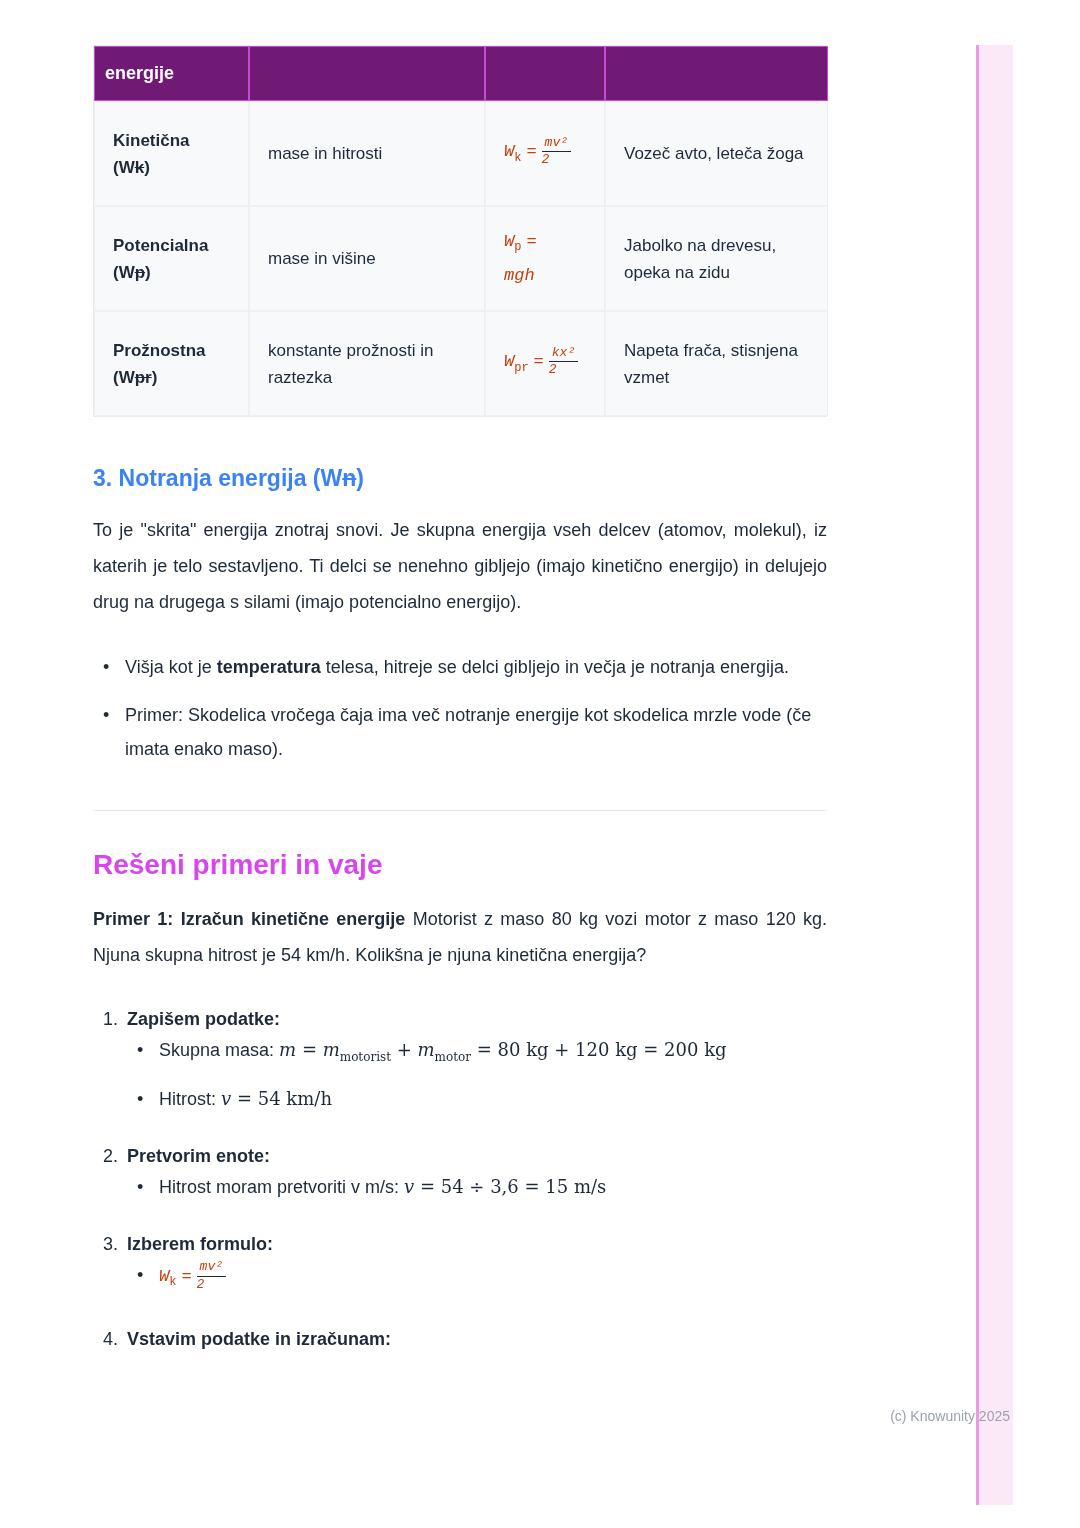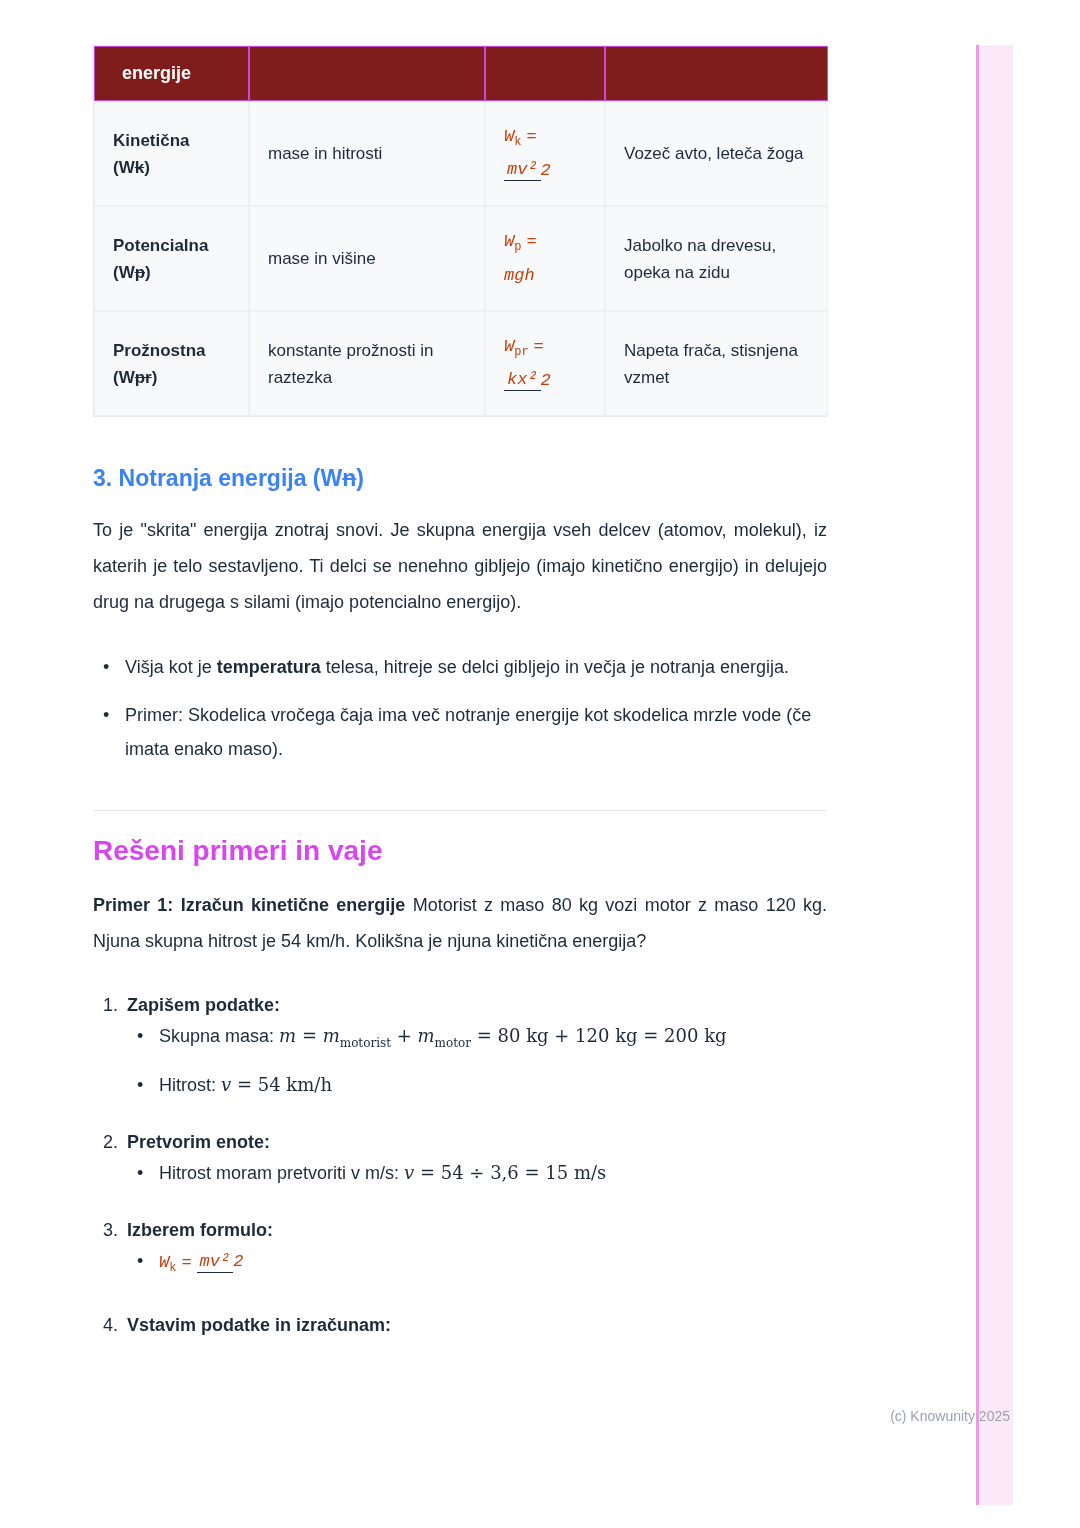--- a/index.html
+++ b/index.html
@@ -23,59 +23,59 @@
   
   .energy-table {
     display:grid;
     grid-template-columns:155px 236px 120px 223px;
     grid-template-rows:55px 105px 105px 105px;
     border:1px solid #e7eaee;
     background:#ffffff;
   }
   .energy-table .cell { border:1px solid #eef1f4; }
   .th {
-    background:#7f1d1d;
+    background:#701a75;
     color:#ffffff;
     font-weight:bold;
     font-size:18px;
     display:flex; align-items:center;
-    padding:0 27px;
+    padding:0 10px;
     border:1px solid #c94ad6;
   }
   .td {
     background:#f8f9fb;
     font-size:17px;
     line-height:27px;
     display:flex; flex-direction:column; justify-content:center;
     padding:14px 18px;
   }
   .td.name { font-weight:bold; font-size:17px; }
   .strike { text-decoration:line-through; }
 
   
   .math { font-family:Liberation Mono, monospace; font-style:italic; font-size:17px; color:#c2410c; }
   .math .meq { font-style:normal; padding:0 5px; }
   .math sub { font-style:normal; font-size:12px; }
   .frac {
-    display:inline-flex; align-items:center;
-    vertical-align:middle; line-height:1.25; font-size:17px;
+    display:inline-flex; flex-direction:column; align-items:flex-start;
+    vertical-align:middle; line-height:1.25; font-size:13px;
   }
   .frac .fnum { border-bottom:1px solid #1e2a3a; padding:0 3px; }
   .imath { font-family:"DejaVu Serif", serif; font-size:18px; }
   .imath .var { font-style:italic; }
   .imath sub { font-size:12px; }
 
   
   .h3 { margin-top:48px; font-size:23px; font-weight:bold; color:#3b82f6; }
   .para { margin-top:20px; font-size:18px; line-height:36px; text-align:justify; }
   .bullets { margin-top:30px; }
   .bullet { display:flex; margin-bottom:14px; font-size:18px; line-height:34px; }
   .bullet::before { content:"•"; width:22px; flex:0 0 22px; margin-left:10px; }
   .divider { margin-top:44px; border-top:1px solid #e5e7eb; }
-  .h2 { margin-top:24px; font-size:28px; font-weight:bold; color:#d946ef; }
+  .h2 { margin-top:38px; font-size:28px; font-weight:bold; color:#d946ef; }
 
   
   .steps { margin-top:32px; }
   .step { margin-top:26px; }
   .step:first-child { margin-top:0; }
   .step-title { font-size:18px; line-height:28px; }
   .step-title .num { display:inline-block; width:24px; margin-left:10px; }
   .step-title strong { font-weight:bold; }
   .sub-bullets { }
   .sb { display:flex; font-size:18px; line-height:34px; margin-bottom:8px; }

